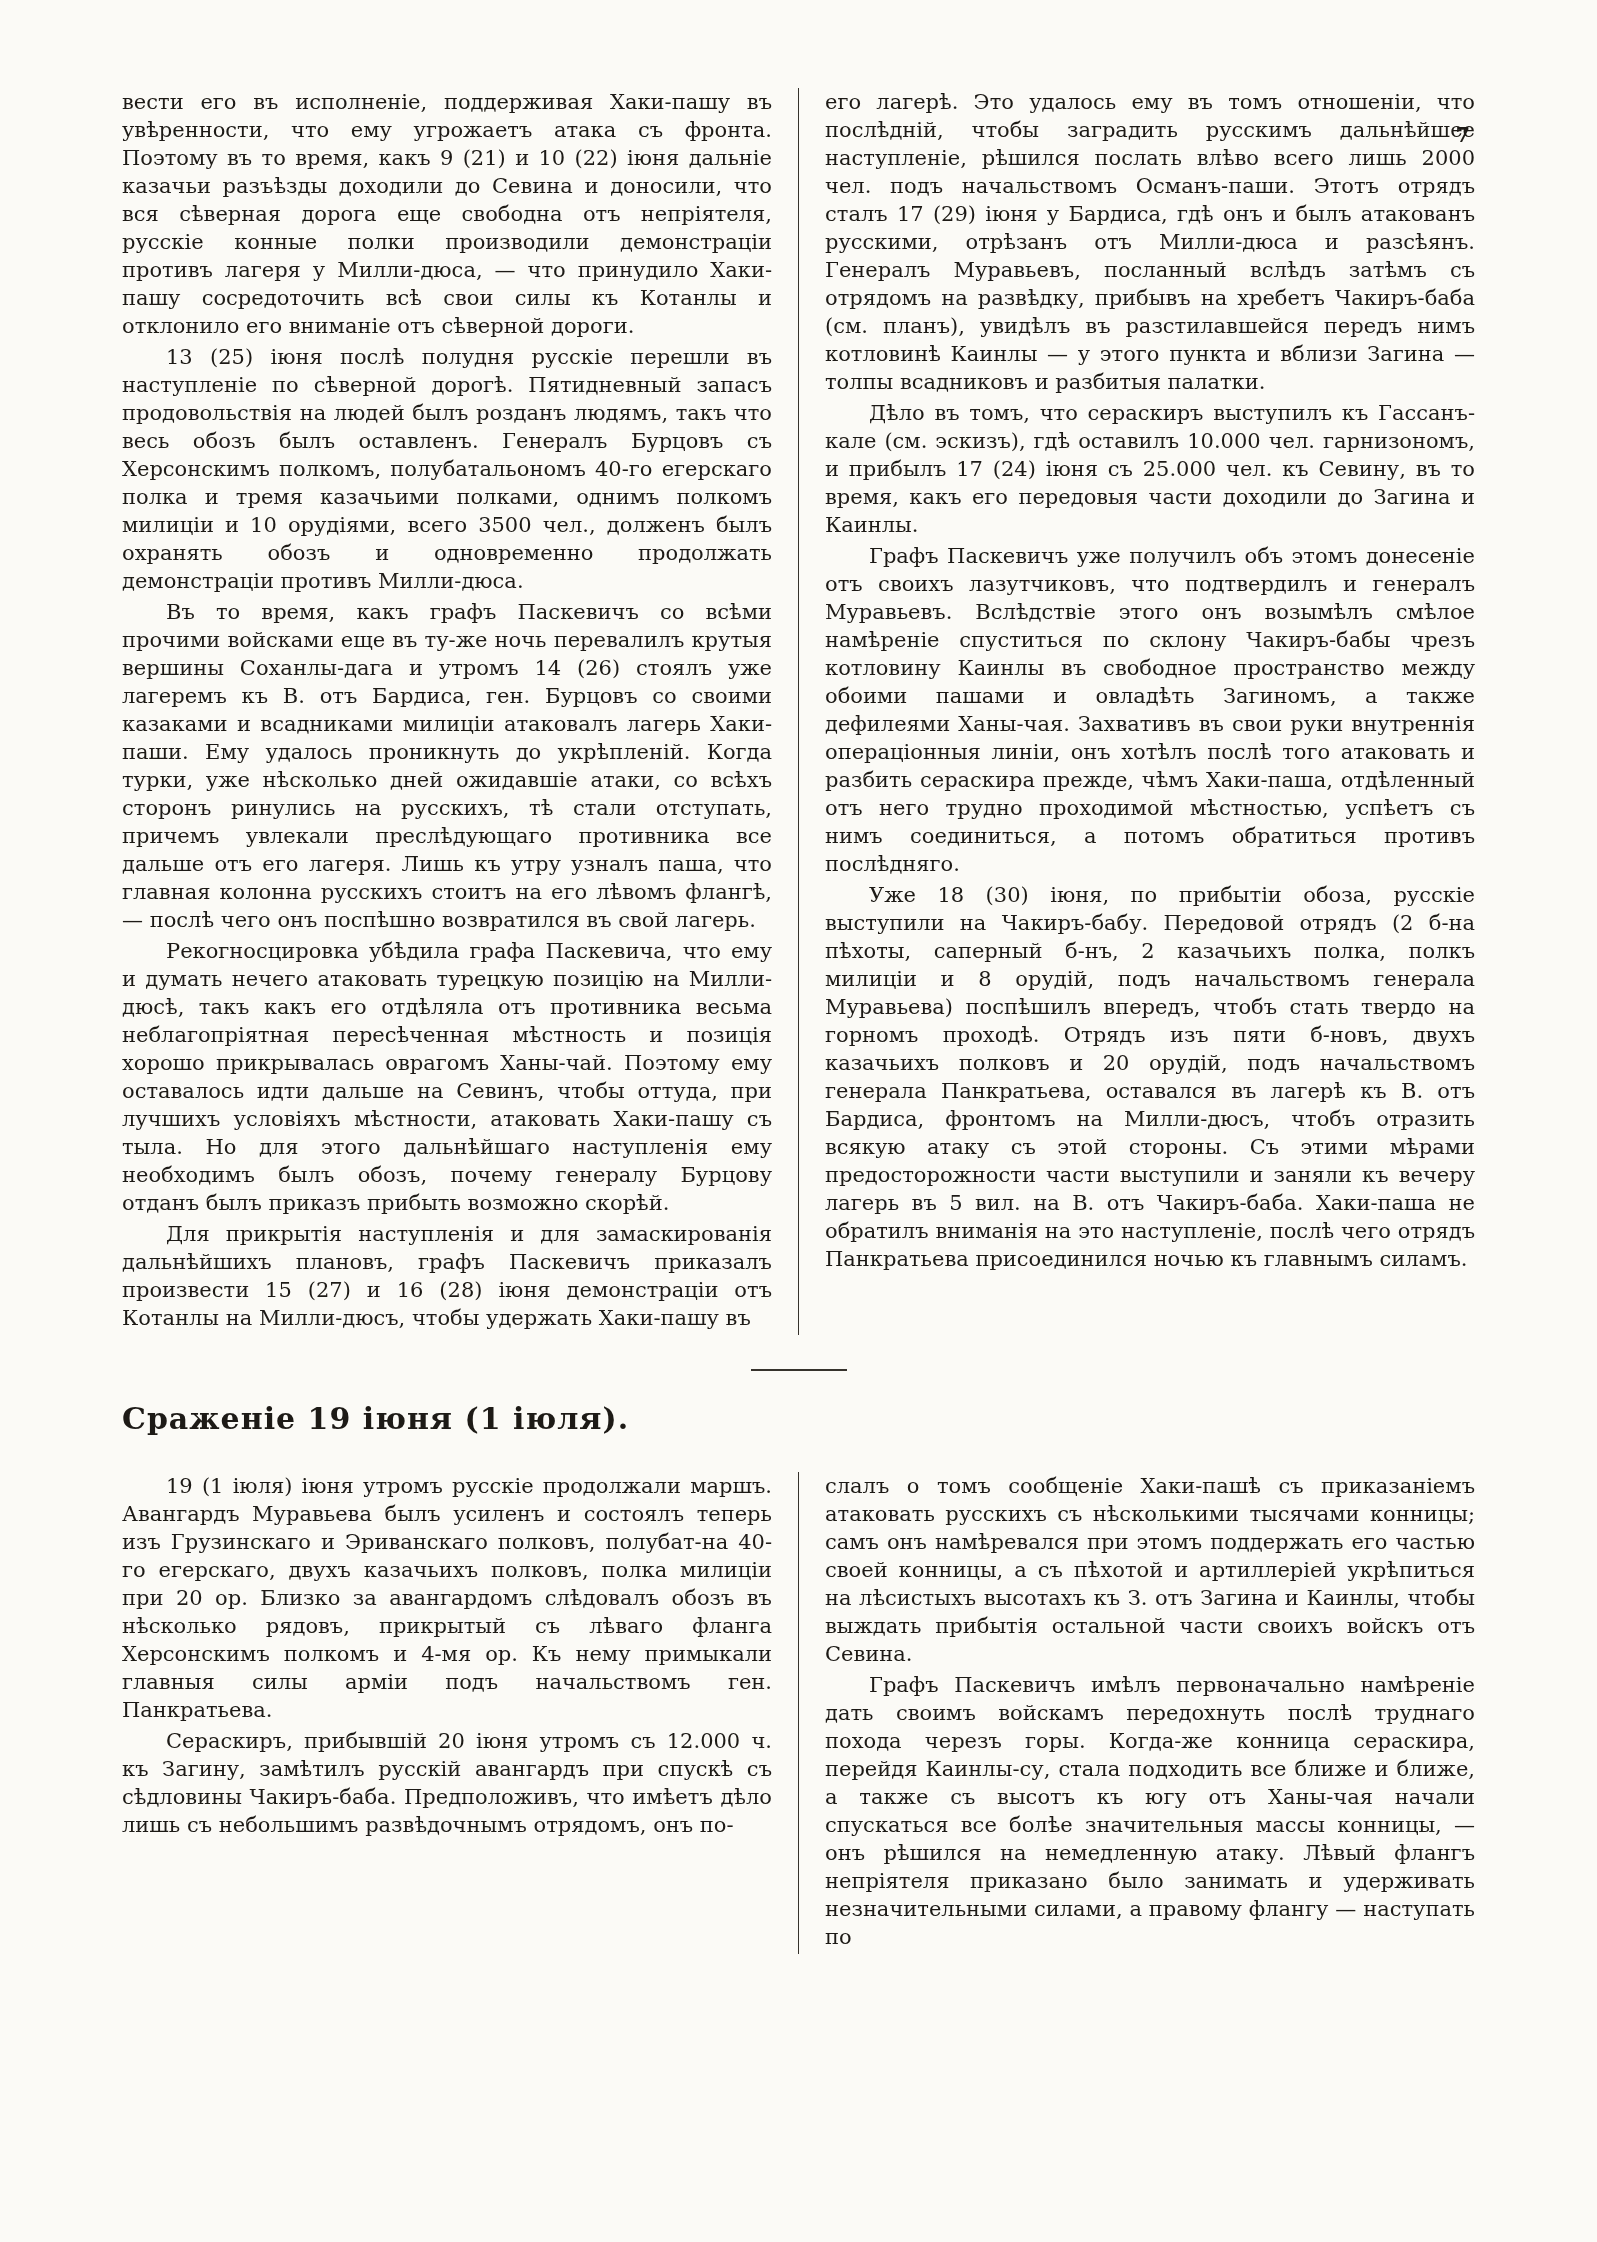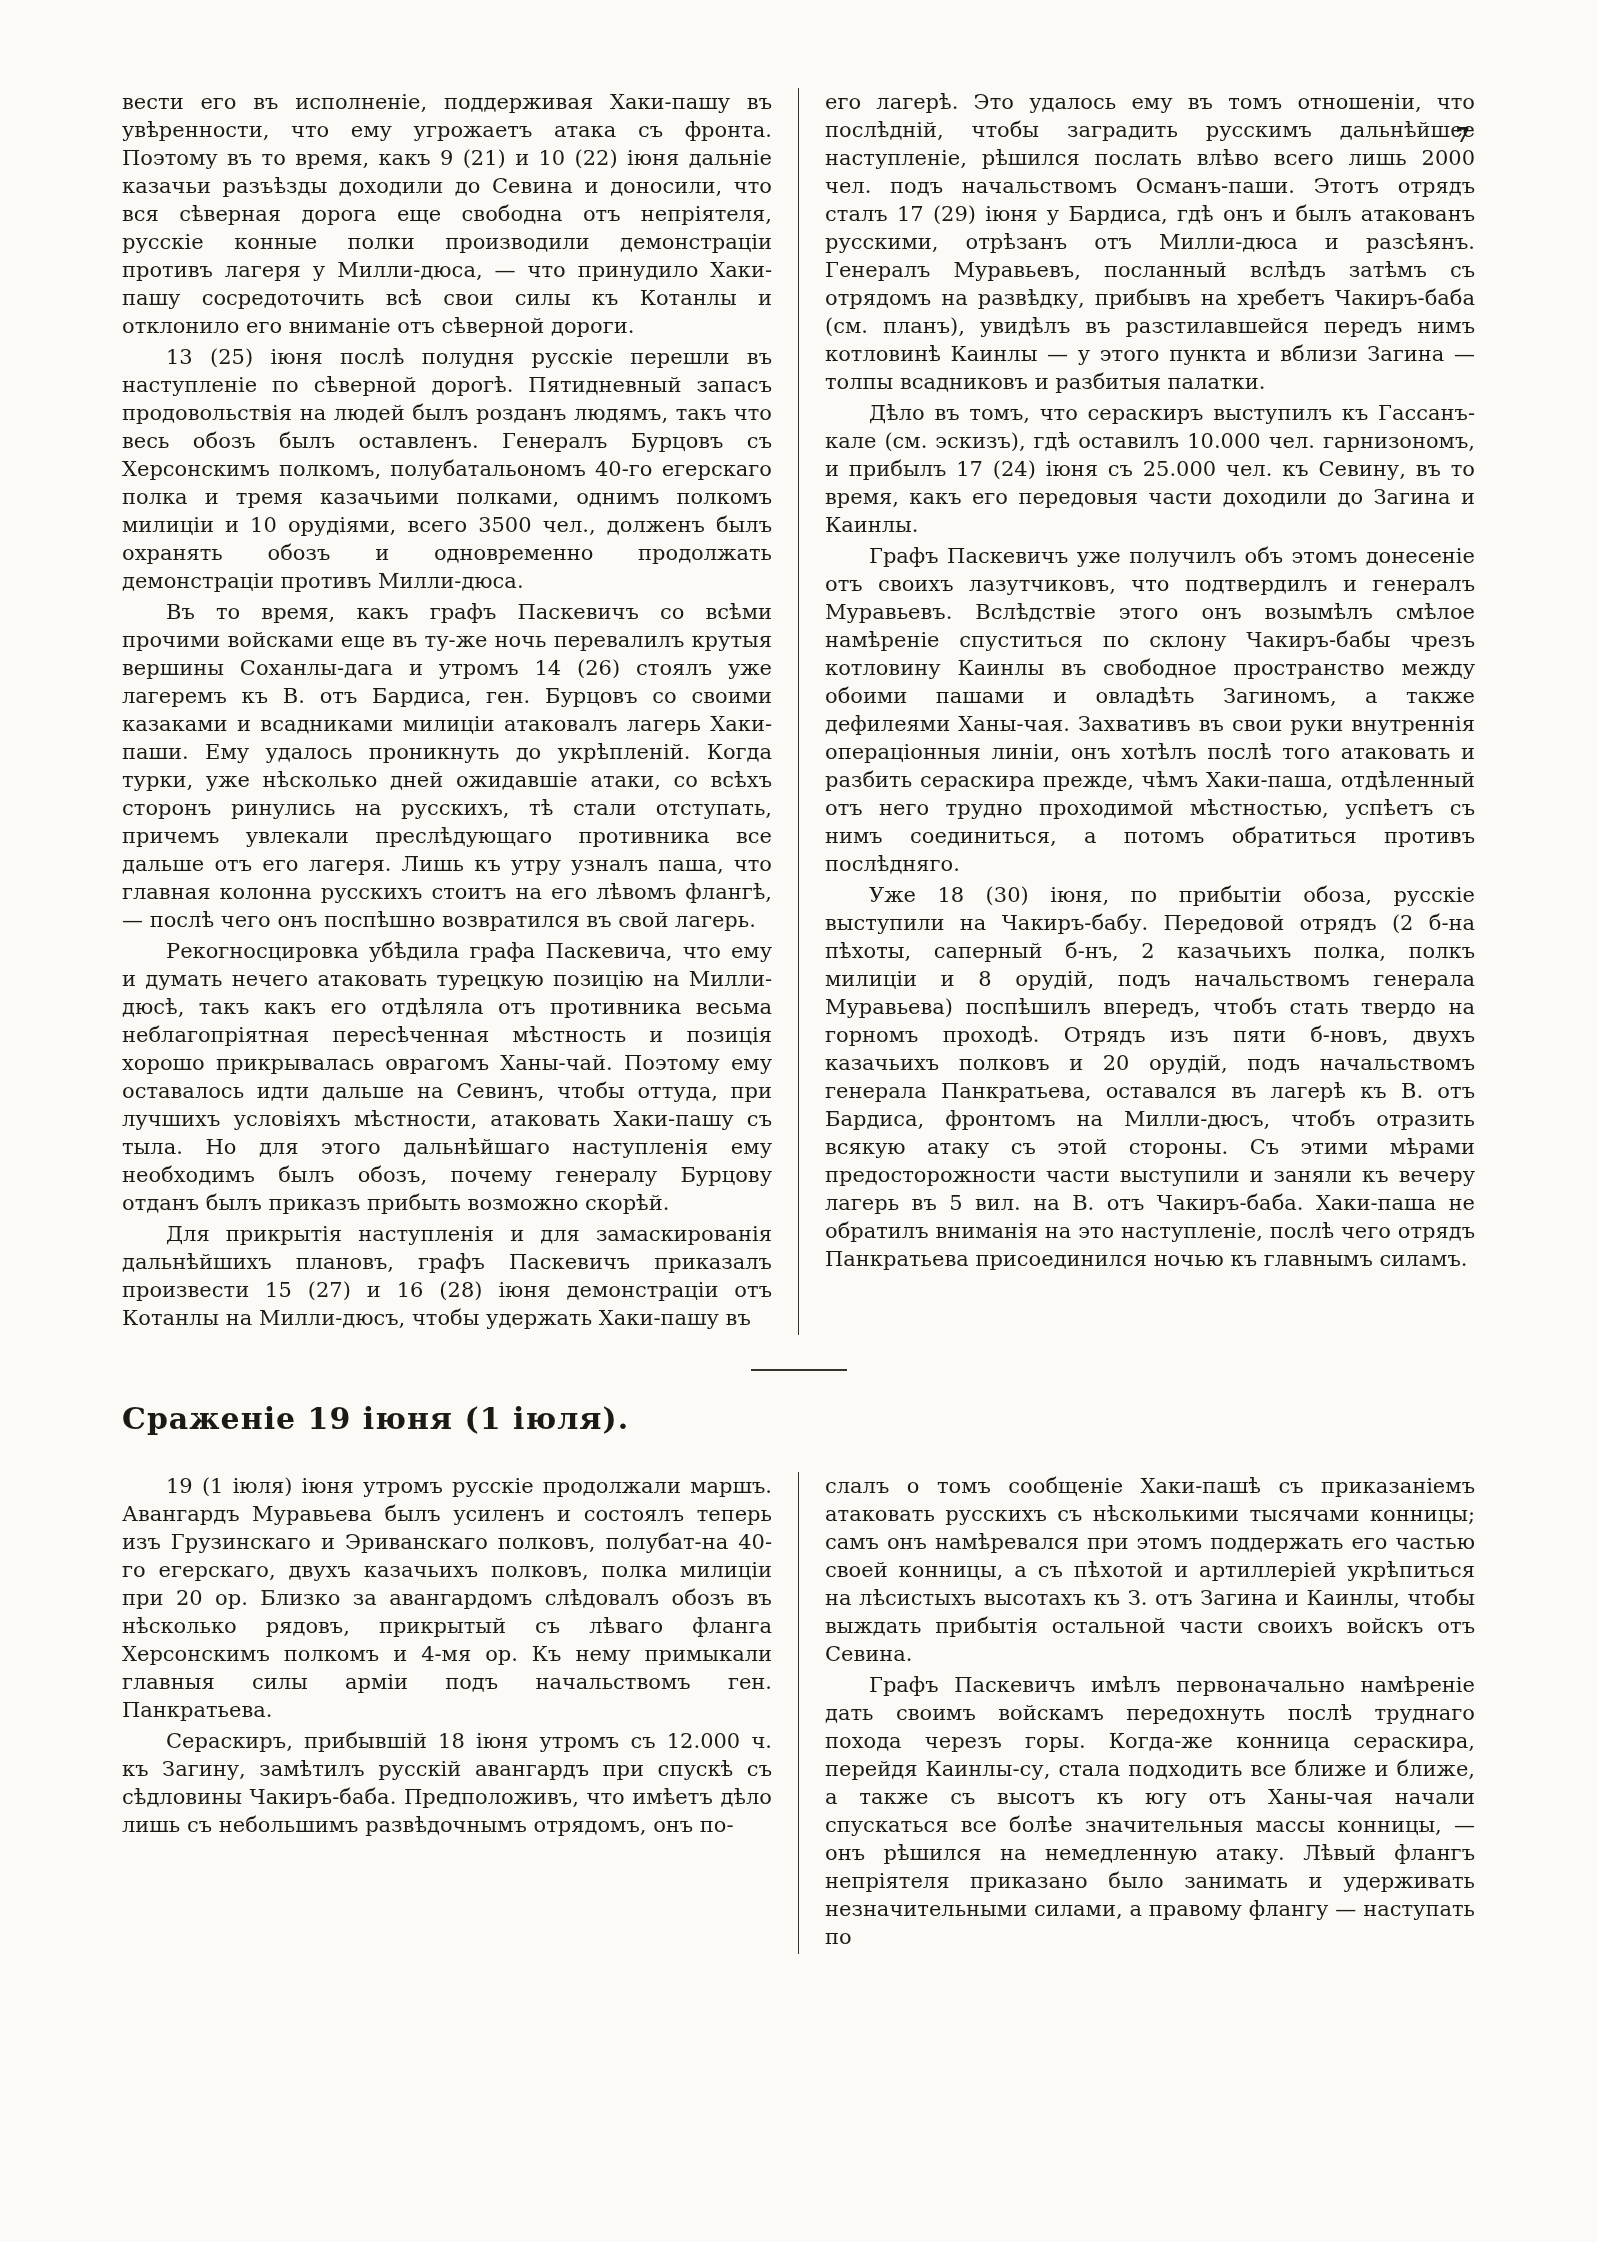--- a/index.html
+++ b/index.html
@@ -94,21 +94,21 @@
     </div>
   </div>
 
   <div class="section-rule"></div>
 
   <h2 class="battle-heading">Сраженіе 19 іюня (1 іюля).</h2>
 
   <div class="two-col">
     <div class="col">
       <p class="indent">19 (1 іюля) іюня утромъ русскіе продолжали маршъ. Авангардъ Муравьева былъ усиленъ и состоялъ теперь изъ Грузинскаго и Эриванскаго полковъ, полубат-на 40-го егерскаго, двухъ казачьихъ полковъ, полка милиціи при 20 ор. Близко за авангардомъ слѣдовалъ обозъ въ нѣсколько рядовъ, прикрытый съ лѣваго фланга Херсонскимъ полкомъ и 4-мя ор. Къ нему примыкали главныя силы арміи подъ начальствомъ ген. Панкратьева.</p>
-      <p class="indent">Сераскиръ, прибывшій 18 іюня утромъ съ 12.000 ч. къ Загину, замѣтилъ русскій авангардъ при спускѣ съ сѣдловины Чакиръ-баба. Предположивъ, что имѣетъ дѣло лишь съ небольшимъ развѣдочнымъ отрядомъ, онъ по-</p>
+      <p class="indent">Сераскиръ, прибывшій 20 іюня утромъ съ 12.000 ч. къ Загину, замѣтилъ русскій авангардъ при спускѣ съ сѣдловины Чакиръ-баба. Предположивъ, что имѣетъ дѣло лишь съ небольшимъ развѣдочнымъ отрядомъ, онъ по-</p>
     </div>
     <div class="col-rule"></div>
     <div class="col">
       <p>слалъ о томъ сообщеніе Хаки-пашѣ съ приказаніемъ атаковать русскихъ съ нѣсколькими тысячами конницы; самъ онъ намѣревался при этомъ поддержать его частью своей конницы, а съ пѣхотой и артиллеріей укрѣпиться на лѣсистыхъ высотахъ къ З. отъ Загина и Каинлы, чтобы выждать прибытія остальной части своихъ войскъ отъ Севина.</p>
       <p class="indent">Графъ Паскевичъ имѣлъ первоначально намѣреніе дать своимъ войскамъ передохнуть послѣ труднаго похода черезъ горы. Когда-же конница сераскира, перейдя Каинлы-су, стала подходить все ближе и ближе, а также съ высотъ къ югу отъ Ханы-чая начали спускаться все болѣе значительныя массы конницы, — онъ рѣшился на немедленную атаку. Лѣвый флангъ непріятеля приказано было занимать и удерживать незначительными силами, а правому флангу — наступать по</p>
     </div>
   </div>
 
 </div>
 

